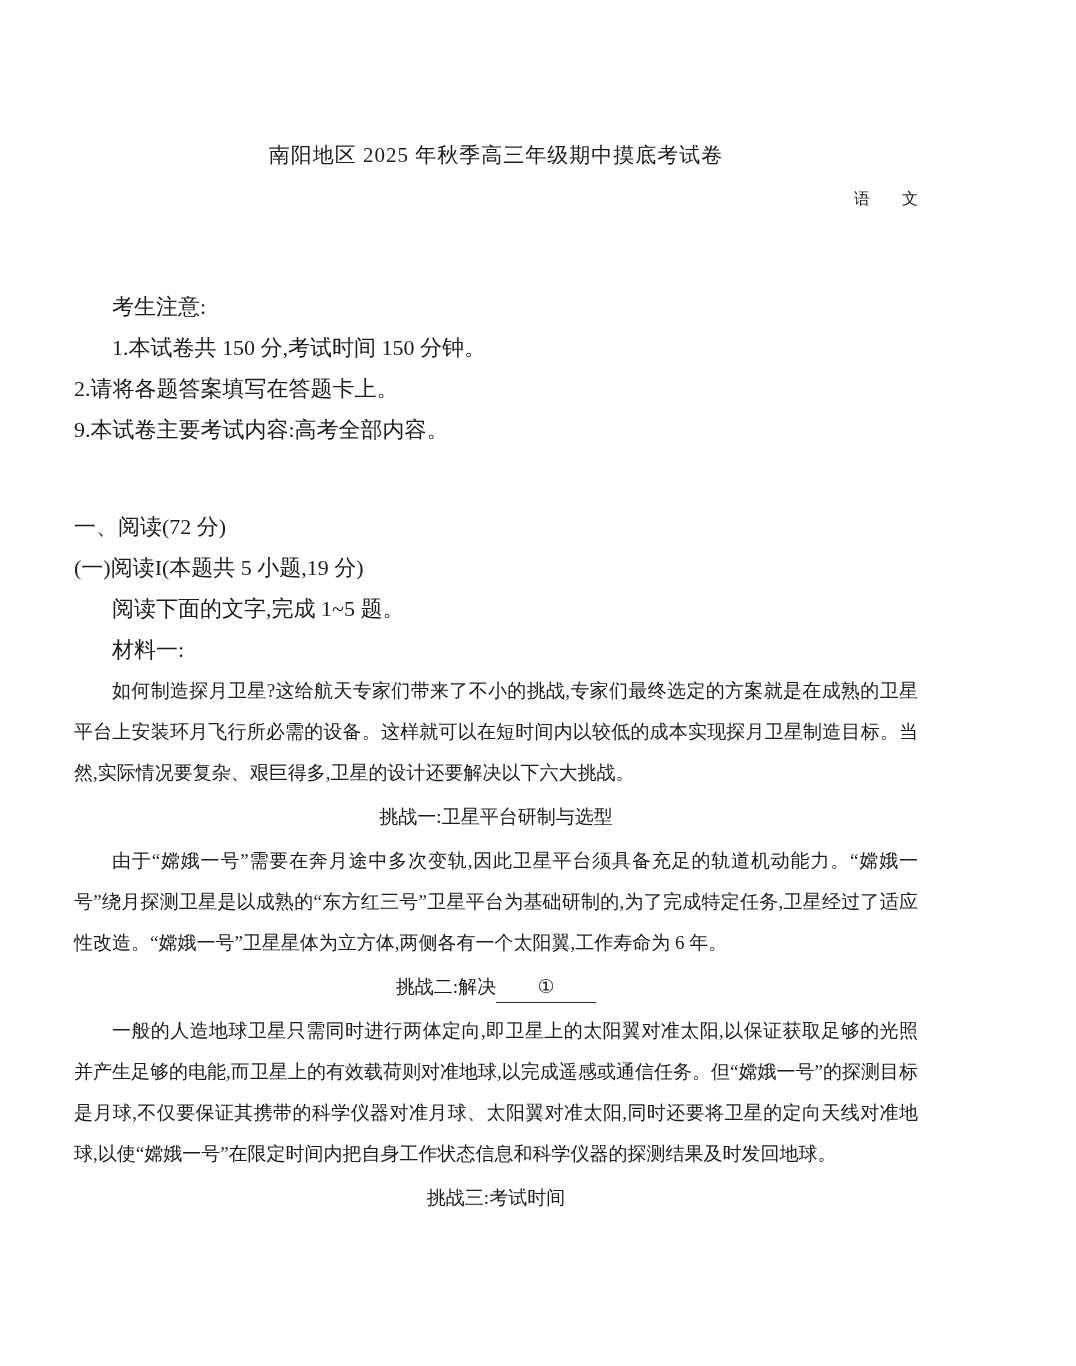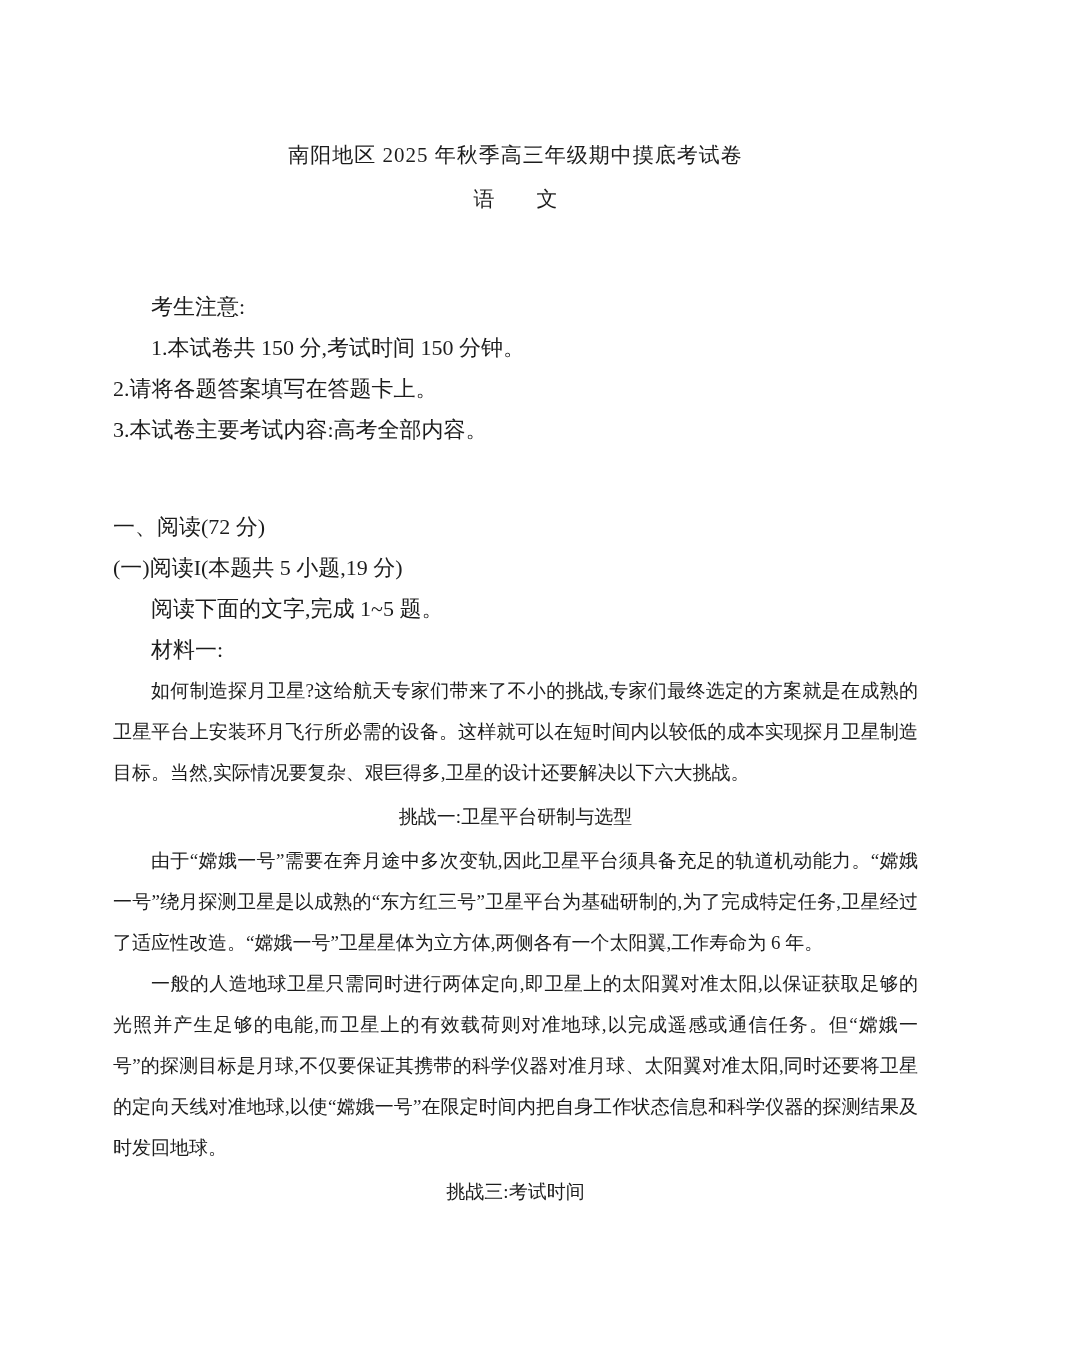--- a/index.html
+++ b/index.html
@@ -11,32 +11,32 @@
     width: 1076px;
     height: 1366px;
     overflow: hidden;
     font-family: "Liberation Serif", "DejaVu Serif", serif;
     color: #1c1c1c;
   }
   .page {
     box-sizing: border-box;
     width: 1076px;
     height: 962px;
-    padding: 142px 158px 0 113px;
+    padding: 142px 158px 0 74px;
     background: #ffffff;
   }
   .doc-title {
     text-align: center;
     font-size: 21px;
     line-height: 26px;
     letter-spacing: 1px;
   }
   .doc-subject {
-    text-align: center;
-    font-size: 21px;
+    text-align: right;
+    font-size: 16px;
     line-height: 26px;
     margin-top: 18px;
   }
   .notice-block {
     margin-top: 74px;
   }
   .line {
     font-size: 22px;
     line-height: 41px;
   }
@@ -73,34 +73,37 @@
 <div class="page">
 
   <div class="doc-title">南阳地区 2025 年秋季高三年级期中摸底考试卷</div>
 
   <div class="doc-subject">语　　文</div>
 
   <div class="notice-block">
     <div class="line indent-1">考生注意:</div>
     <div class="line indent-1">1.本试卷共 150 分,考试时间 150 分钟。</div>
     <div class="line">2.请将各题答案填写在答题卡上。</div>
-    <div class="line">3.本试卷主要考试内容:高考全部内容。</div>
+    <div class="line">9.本试卷主要考试内容:高考全部内容。</div>
   </div>
 
   <div class="section-block">
     <div class="line">一、阅读(72 分)</div>
     <div class="line">(一)阅读I(本题共 5 小题,19 分)</div>
     <div class="line indent-1">阅读下面的文字,完成 1~5 题。</div>
     <div class="line indent-1">材料一:</div>
 
     <div class="para">如何制造探月卫星?这给航天专家们带来了不小的挑战,专家们最终选定的方案就是在成熟的卫星平台上安装环月飞行所必需的设备。这样就可以在短时间内以较低的成本实现探月卫星制造目标。当然,实际情况要复杂、艰巨得多,卫星的设计还要解决以下六大挑战。</div>
 
     <div class="challenge-heading">挑战一:卫星平台研制与选型</div>
 
     <div class="para">由于“嫦娥一号”需要在奔月途中多次变轨,因此卫星平台须具备充足的轨道机动能力。“嫦娥一号”绕月探测卫星是以成熟的“东方红三号”卫星平台为基础研制的,为了完成特定任务,卫星经过了适应性改造。“嫦娥一号”卫星星体为立方体,两侧各有一个太阳翼,工作寿命为 6 年。</div>
 
+    <div class="challenge-heading">
+      <span>挑战二:解决</span><span class="blank-line">①</span>
+    </div>
 
     <div class="para">一般的人造地球卫星只需同时进行两体定向,即卫星上的太阳翼对准太阳,以保证获取足够的光照并产生足够的电能,而卫星上的有效载荷则对准地球,以完成遥感或通信任务。但“嫦娥一号”的探测目标是月球,不仅要保证其携带的科学仪器对准月球、太阳翼对准太阳,同时还要将卫星的定向天线对准地球,以使“嫦娥一号”在限定时间内把自身工作状态信息和科学仪器的探测结果及时发回地球。</div>
 
     <div class="challenge-heading">挑战三:考试时间</div>
   </div>
 
 </div>
 
 </body></html>

